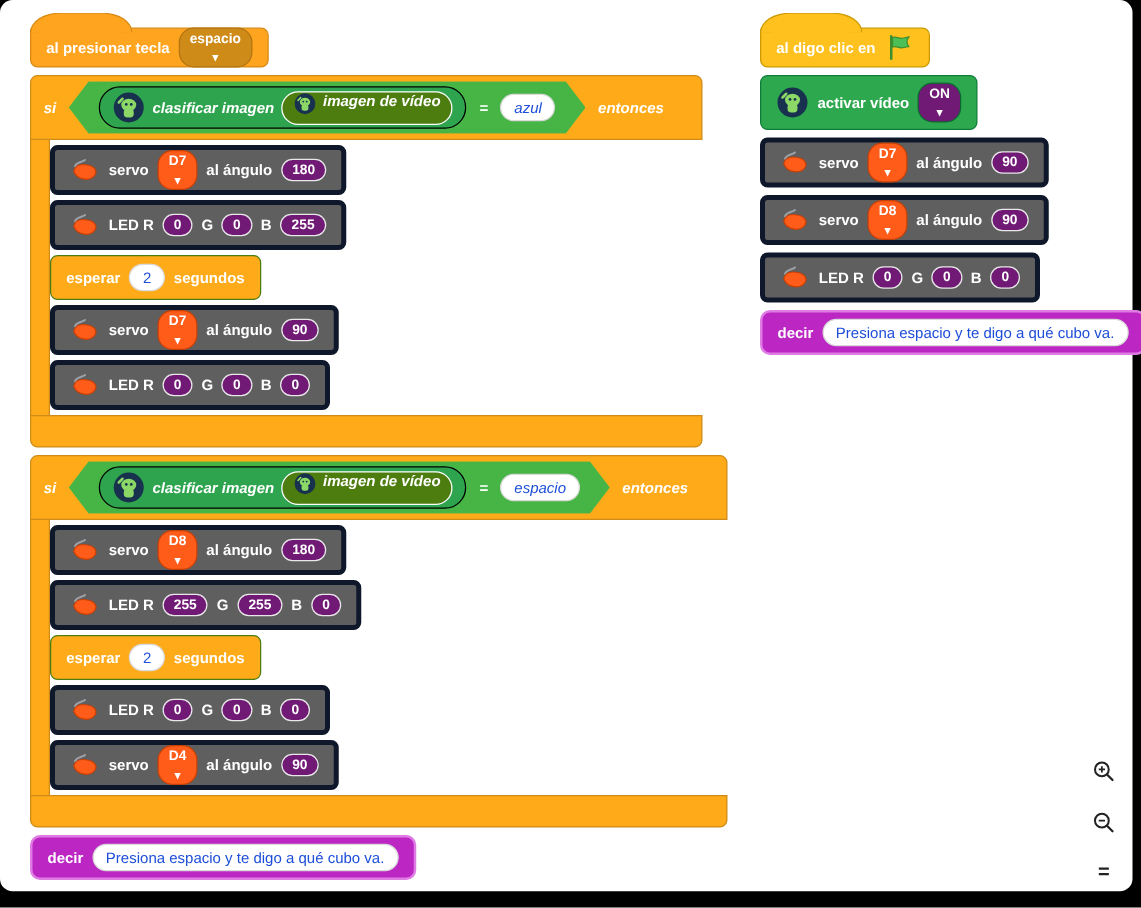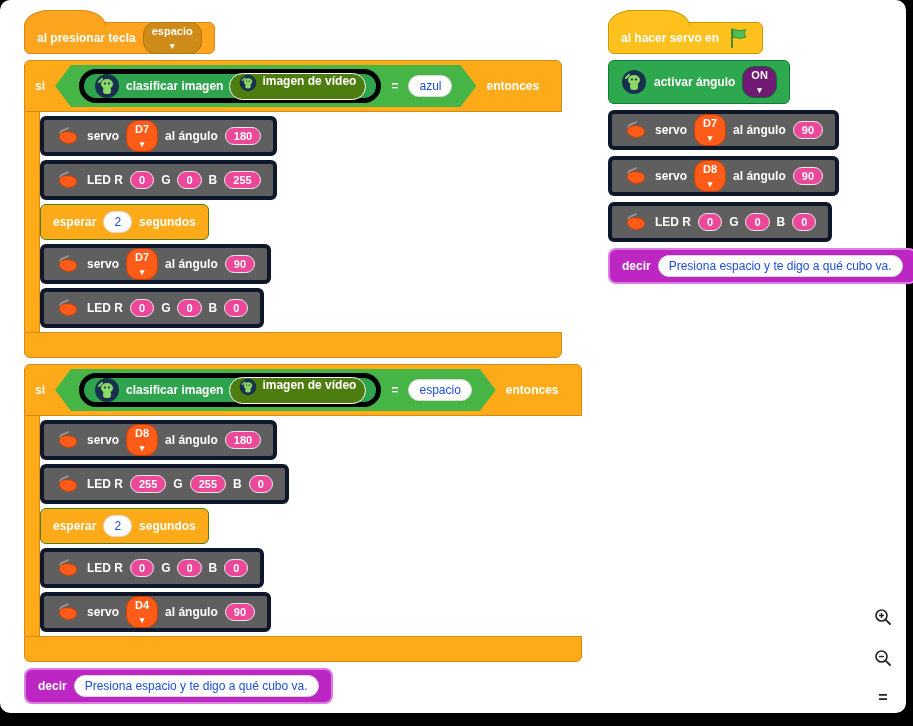--- a/index.html
+++ b/index.html
@@ -45,40 +45,40 @@
   .hat-orange::before { background: #FFA41E; border-color: #D88915; }
   .hat-yellow { background: #FFC11E; border: 1px solid #CC9900; }
   .hat-yellow::before { background: #FFC11E; border-color: #CC9900; }
 
   
   .c-block { position: relative; }
   .c-top {
     height: 52px; background: #FFAB19; border: 1px solid #CF8B17;
     border-radius: 6px 6px 0 0;
     display: flex; align-items: center; gap: 10px;
-    padding: 0 10px; color: #fff; font-size: 12px; font-weight: 600;
+    padding: 0 10px; color: #fff; font-size: 12px; font-weight: 600; font-style: italic;
   }
   .c-body { display: flex; }
   .c-spine { width: 16px; background: #FFAB19; border-left: 1px solid #CF8B17; border-right: 1px solid #CF8B17; }
   .c-content { display: flex; flex-direction: column; gap: 4px; padding: 4px 0; }
   .c-bottom { height: 26px; background: #FFAB19; border: 1px solid #CF8B17; border-radius: 0 0 6px 6px; }
   .w1 { width: 538px; }
   .w2 { width: 558px; }
 
   
   .hex {
     height: 42px; display: flex; align-items: center; gap: 8px;
     background: #47B546;
     padding: 0 24px;
     clip-path: polygon(16px 0, calc(100% - 16px) 0, 100% 50%, calc(100% - 16px) 100%, 16px 100%, 0 50%);
     font-size: 12px; font-weight: 600; color: #fff;
   }
   .ml-pill {
     display: flex; align-items: center; gap: 6px;
-    background: #2FA44E; border: 5px solid #000000;
+    background: #2FA44E; border: 1px solid #000000;
     border-radius: 17px; padding: 0 10px; height: 34px;
   }
   .video-pill {
     display: flex; align-items: flex-start; gap: 5px;
     background: #4d7c0f; border: 1px solid #fff;
     border-radius: 14px; padding: 0 9px; height: 27px;
   }
   .eq { margin: 0 2px; }
 
   
@@ -87,21 +87,21 @@
   .say  { background: #BC27C4; border: 2px solid #DF7CE4; height: 36px; border-radius: 8px; }
   .video-block { background: #2EA84F; border: 1px solid #0E7C38; height: 44px; }
 
   
   .white-pill {
     background: #fff; color: #1d4ed8;
     border: 1px solid #d9d9d9; border-radius: 13px;
     padding: 3px 10px; font-size: 12px; font-weight: 500;
   }
   .num {
-    background: #ec4899; color: #fff;
+    background: #701a75; color: #fff;
     border: 1px solid #E8E8E8; border-radius: 12px;
     min-width: 16px; text-align: center;
     padding: 2px 8px; font-size: 11px; font-weight: 600;
   }
   .dd {
     display: flex; align-items: center; gap: 4px;
     border-radius: 12px; padding: 2px 8px;
     font-size: 11px; font-weight: 700; color: #fff; flex-direction: column;
   }
   .dd .caret { font-size: 9px; }
@@ -349,41 +349,41 @@
 
     <div class="block say">
       <span class="t">decir</span>
       <span class="white-pill">Presiona espacio y te digo a qué cubo va.</span>
     </div>
   </div>
 
   <div class="stack stack-right">
 
     <div class="block hat hat-yellow">
-      <span class="t">al hacer servo en</span>
+      <span class="t">al digo clic en</span>
       <span class="icon">
         <svg width="24" height="24" viewBox="0 0 24 24">
             <path d="M6 3 V21" stroke="#3E8E2E" stroke-width="2" stroke-linecap="round"></path>
             <path d="M7 4 C10 2.6 12 5.4 15 4.6 L20 3.6 C18 6.2 18 8.4 20 11.2 L15 12.2 C12 13 10 10.2 7 11.6 Z" fill="#4CBF56" stroke="#3E8E2E"></path>
           </svg>
       </span>
     </div>
 
     <div class="block video-block">
       <span class="icon">
         <svg width="26" height="26" viewBox="0 0 26 26">
             <circle cx="13" cy="13" r="12" fill="#17314E"></circle>
             <path d="M5 9 L8 6" stroke="#8CD867" stroke-width="2" stroke-linecap="round"></path>
             <ellipse cx="13" cy="11" rx="6" ry="5" fill="#8CD867"></ellipse>
             <rect x="9" y="14" width="8" height="7" rx="3" fill="#8CD867"></rect>
             <circle cx="11" cy="10.5" r="1.1" fill="#17314E"></circle>
             <circle cx="15" cy="10.5" r="1.1" fill="#17314E"></circle>
           </svg>
       </span>
-      <span class="t">activar ángulo</span>
+      <span class="t">activar vídeo</span>
       <span class="dd dd-green">
           <span>ON</span>
           <span class="caret">▾</span>
         </span>
     </div>
 
     <div class="block gray">
       <span class="icon">
           <svg width="24" height="22" viewBox="0 0 24 22">
             <path d="M4 8 C6 4 10 5 12 3" fill="none" stroke="#9AA0A6" stroke-width="1.6" stroke-linecap="round"></path>

